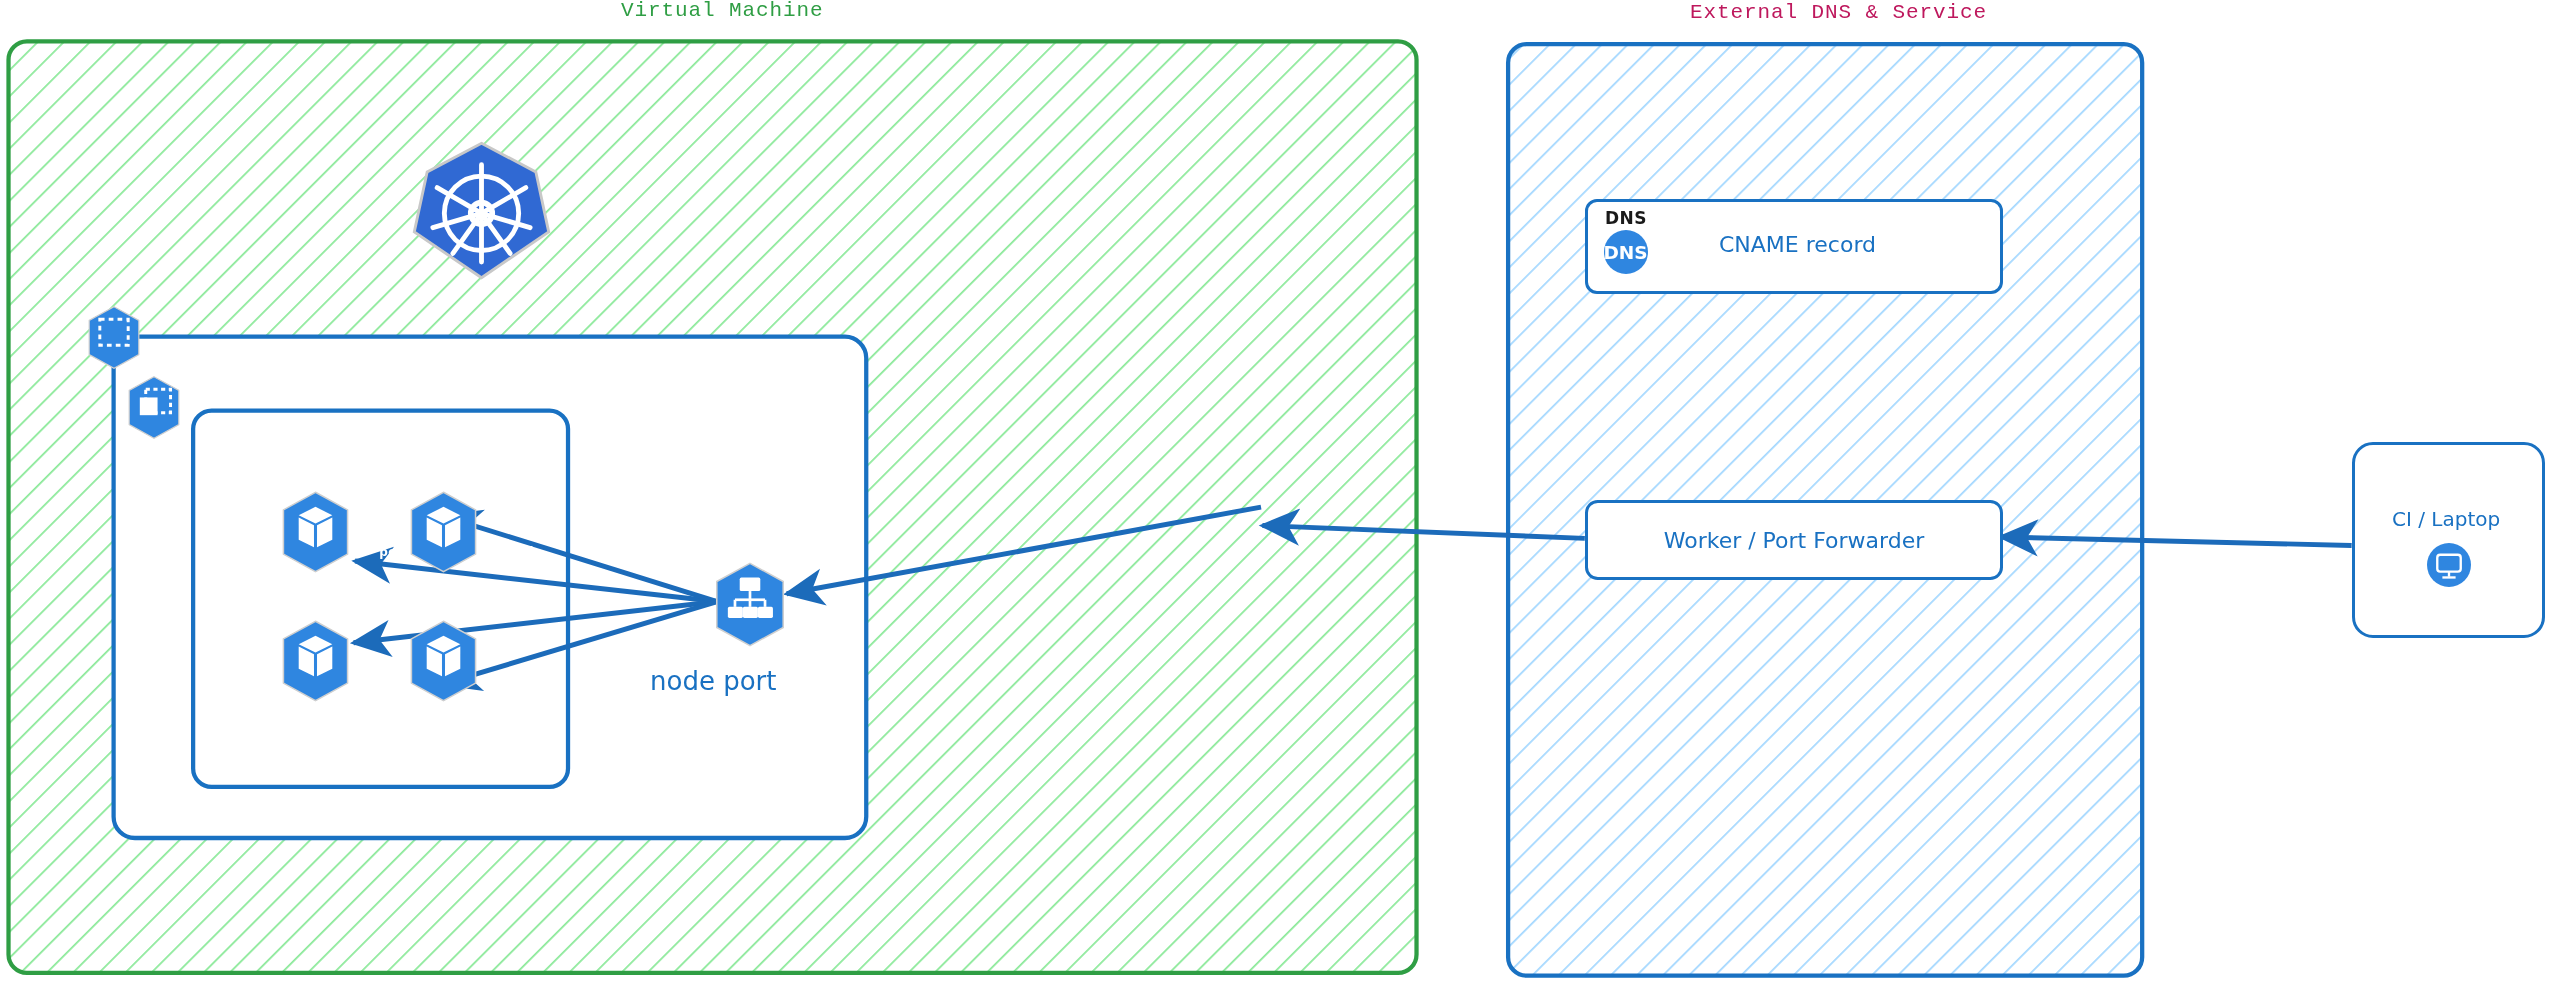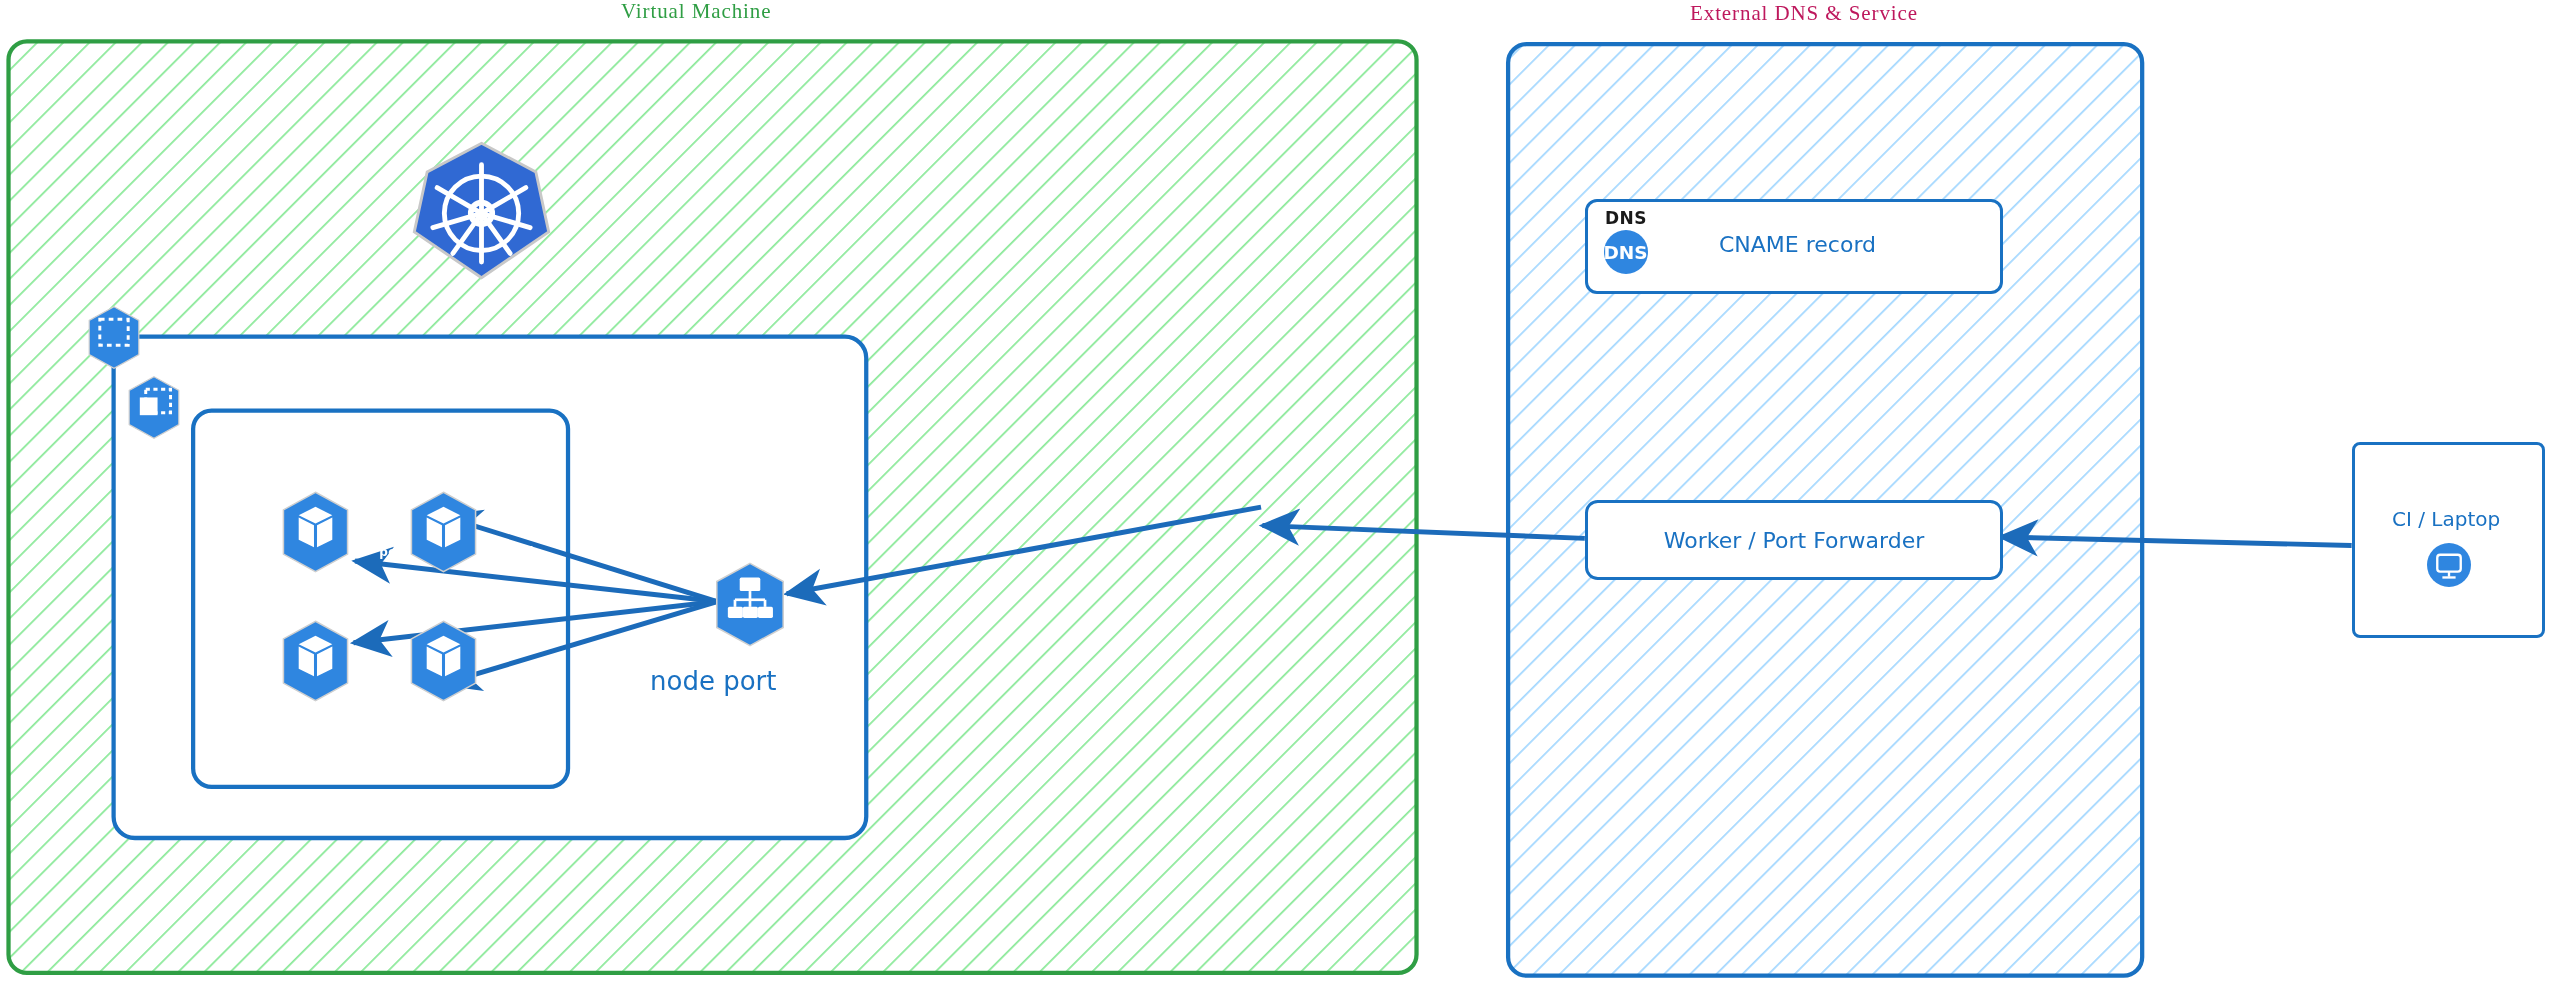--- a/index.html
+++ b/index.html
@@ -8,21 +8,21 @@
     font-family:"DejaVu Sans", sans-serif;
     width:2576px;height:983px;overflow:hidden;position:relative;
   }
   #stage{position:absolute;left:0;top:0;width:2576px;height:983px;}
   svg.layer{position:absolute;left:0;top:0;width:2576px;height:983px;}
   .txt{position:absolute;white-space:nowrap;}
 
   
   .group-title{
     font-size:21px;letter-spacing:0.9px;
-    font-family:Liberation Serif, serif;
+    font-family:Liberation Mono, monospace;
   }
   .title-vm{color:#2f9e44;}
   .title-dns{color:#be185d;}
 
   
   .lbl-green{color:#2f9e44;font-size:22px;}
   .lbl-blue{color:#1971c2;font-size:22px;}
   .lbl-blue-sm{color:#1971c2;font-size:20px;}
   .lbl-black{color:#1a1a1a;font-size:17px;font-weight:600;letter-spacing:0.4px;}
   .lbl-nodeport{color:#1971c2;font-size:26px;}
@@ -203,21 +203,21 @@
     <span class="txt lbl-blue" style="left:117px;top:30px;margin-left:14px;">CNAME record</span>
   </div>
 
   <div style="position:absolute;left:1585px;top:500px;width:412px;height:74px;
               border:3.6px solid #1971c2;border-radius:12.8px;background:#ffffff;
               display:flex;align-items:center;justify-content:center;">
     <span class="lbl-blue">Worker / Port Forwarder</span>
   </div>
 
   <div style="position:absolute;left:2352px;top:442px;width:187px;height:190px;
-              border:3.6px solid #1971c2;border-radius:8px;background:#ffffff;">
+              border:3.6px solid #1971c2;border-radius:21px;background:#ffffff;">
     <span class="txt lbl-blue-sm" style="left:37px;top:62px;">CI / Laptop</span>
     <div style="position:absolute;left:72px;top:98px;width:44px;height:44px;
                 border-radius:50%;background:#2f86e0;">
       <svg viewBox="0 0 60 60" width="44" height="44">
         <rect x="14" y="16" width="32" height="23" rx="4" fill="none" stroke="#ffffff" stroke-width="3.2"></rect>
         <line x1="30" y1="39" x2="30" y2="46" stroke="#ffffff" stroke-width="3.2"></line>
         <line x1="21" y1="47" x2="39" y2="47" stroke="#ffffff" stroke-width="3.2"></line>
       </svg>
     </div>
   </div>

